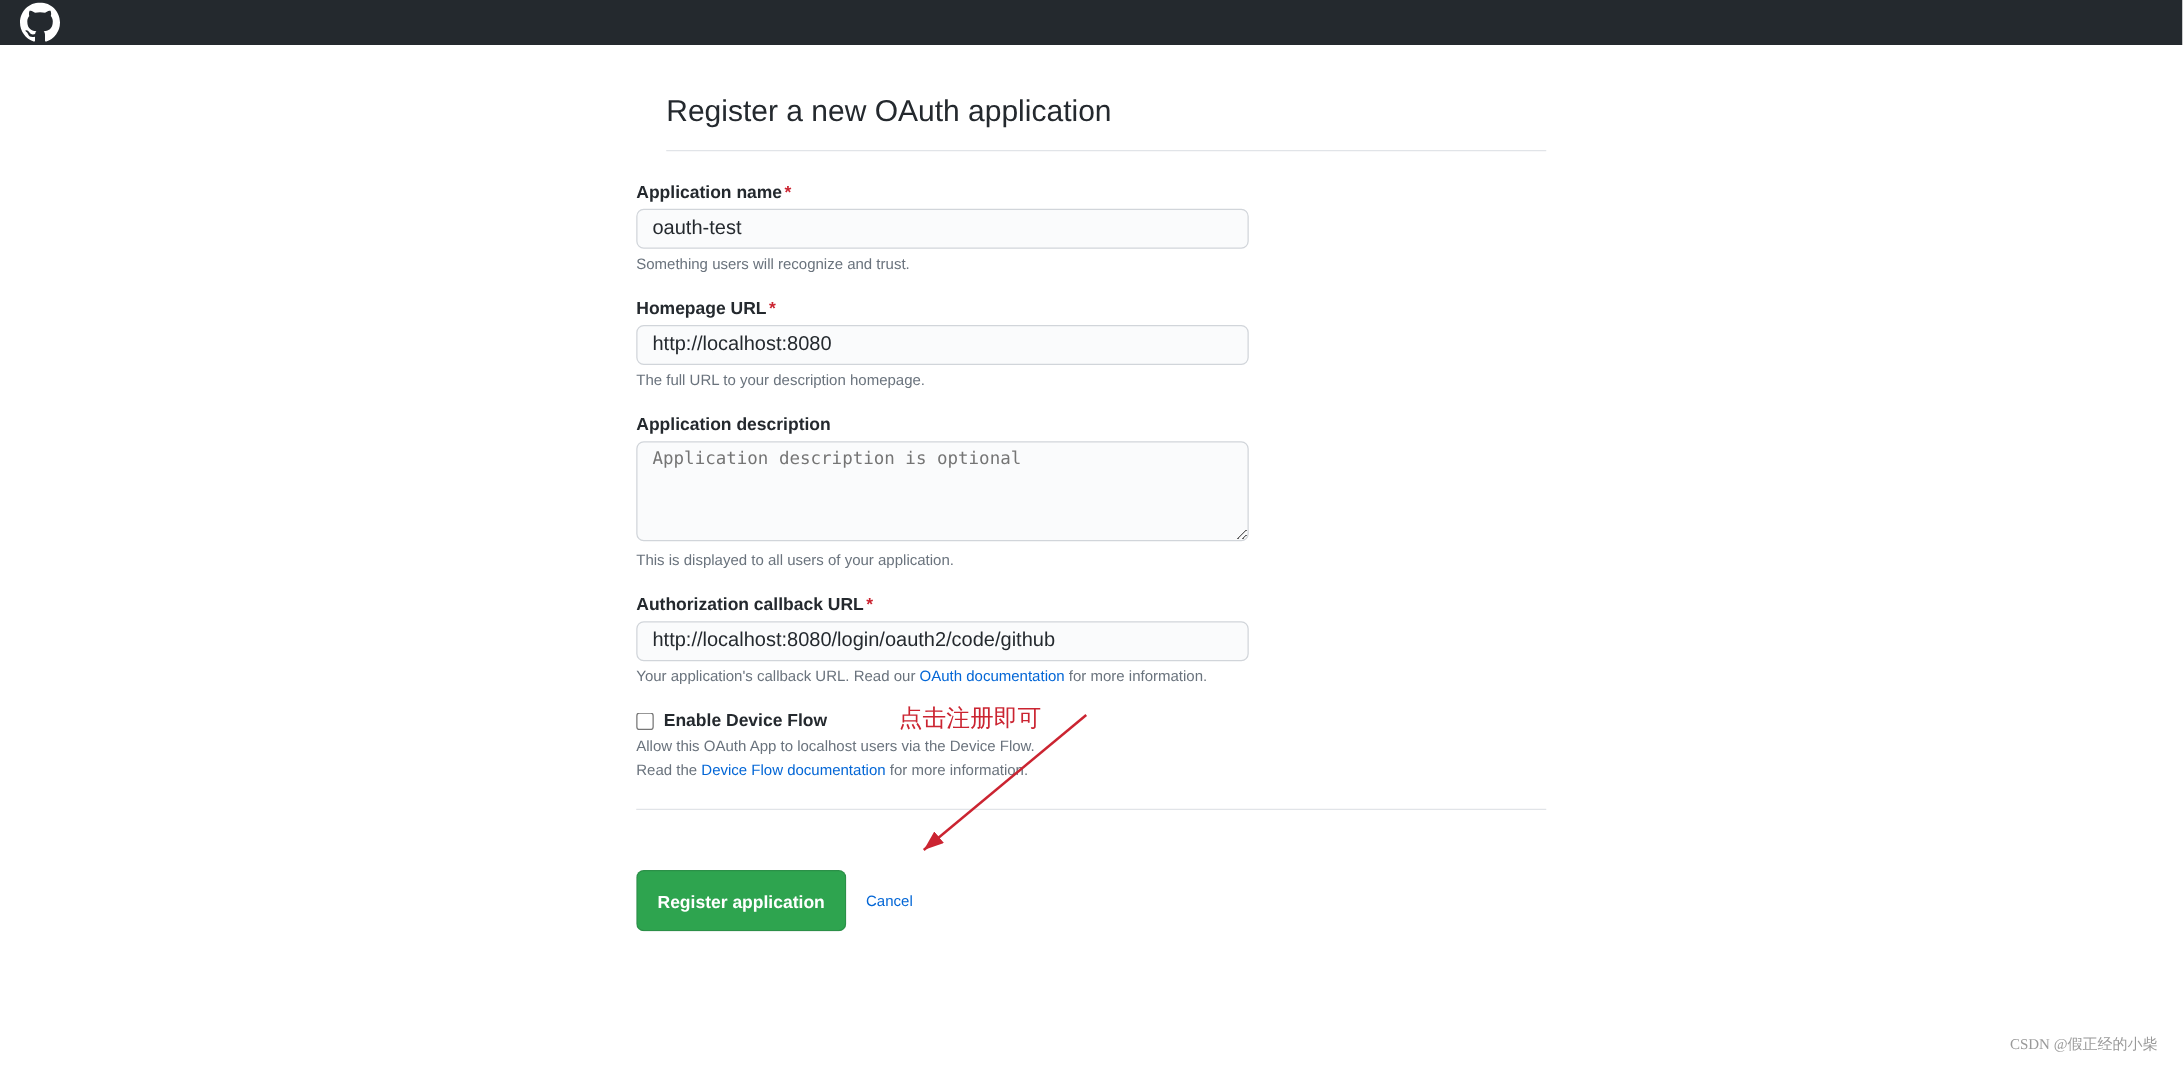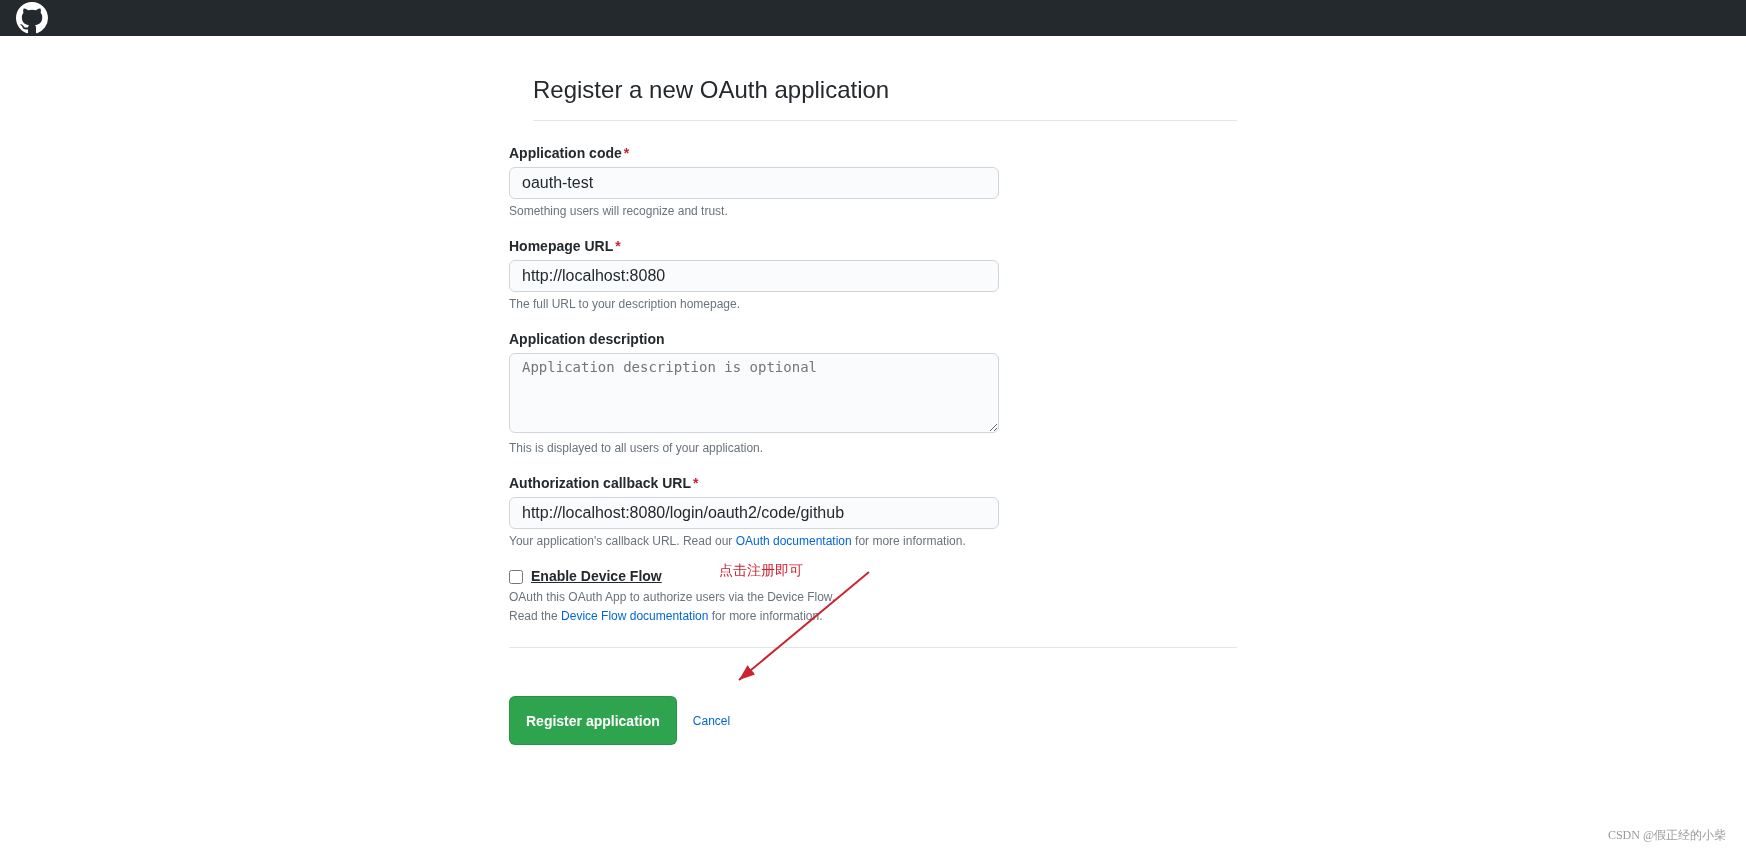--- a/index.html
+++ b/index.html
@@ -89,21 +89,20 @@
       margin-bottom: 6px;
     }
     .checkbox-group input[type="checkbox"] {
       margin-top: 2px;
       width: 14px;
       height: 14px;
     }
     .checkbox-label {
       font-weight: 600;
       color: #24292e;
-      text-decoration: underline;
     }
     .divider {
       border: none;
       border-top: 1px solid #e1e4e8;
       margin: 24px 0;
     }
     .action-row {
       display: flex;
       align-items: center;
       gap: 16px;
@@ -145,21 +144,21 @@
     <path fill-rule="evenodd" d="M8 0C3.58 0 0 3.58 0 8c0 3.54 2.29 6.53 5.47 7.59.4.07.55-.17.55-.38 0-.19-.01-.82-.01-1.49-2.01.37-2.53-.49-2.69-.94-.09-.23-.48-.94-.82-1.13-.28-.15-.68-.52-.01-.53.63-.01 1.08.58 1.23.82.72 1.21 1.87.87 2.33.66.07-.52.28-.87.51-1.07-1.78-.2-3.64-.89-3.64-3.95 0-.87.31-1.59.82-2.15-.08-.2-.36-1.02.08-2.12 0 0 .67-.21 2.2.82.64-.18 1.32-.27 2-.27.68 0 1.36.09 2 .27 1.53-1.04 2.2-.82 2.2-.82.44 1.1.16 1.92.08 2.12.51.56.82 1.27.82 2.15 0 3.07-1.87 3.75-3.65 3.95.29.25.54.73.54 1.48 0 1.07-.01 1.93-.01 2.2 0 .21.15.46.55.38A8.013 8.013 0 0016 8c0-4.42-3.58-8-8-8z"></path>
   </svg>
 </div>
 
 <div class="page-container">
   <h1 class="page-title">Register a new OAuth application</h1>
 
   
   <div class="form-group">
     <label class="form-label">
-      <span>Application code</span><span class="required-star">*</span>
+      <span>Application name</span><span class="required-star">*</span>
     </label>
     <input type="text" class="form-input" value="oauth-test" style="">
     <p class="form-hint">Something users will recognize and trust.</p>
   </div>
 
   
   <div class="form-group">
     <label class="form-label">
       <span>Homepage URL</span><span class="required-star">*</span>
     </label>
@@ -184,21 +183,21 @@
       <span>Your application's callback URL. Read our </span><a href="#">OAuth documentation</a><span> for more information.</span>
     </p>
   </div>
 
   
   <div class="form-group">
     <div class="checkbox-group">
       <input type="checkbox" id="device-flow" style="">
       <label for="device-flow" class="checkbox-label">Enable Device Flow</label>
     </div>
-    <p class="form-hint">OAuth this OAuth App to authorize users via the Device Flow.</p>
+    <p class="form-hint">Allow this OAuth App to localhost users via the Device Flow.</p>
     <p class="form-hint">
       <span>Read the </span><a href="#">Device Flow documentation</a><span> for more information.</span>
     </p>
   </div>
 
   <hr class="divider">
 
   
   <div style="position:relative; display:inline-block;">
     <div class="action-row">
@@ -207,17 +206,17 @@
     </div>
     
     <svg style="position:absolute; left:160px; top:-110px; pointer-events:none;" width="220" height="130" viewBox="0 0 220 130">
       <defs>
         <marker id="arrowhead" markerWidth="8" markerHeight="6" refX="8" refY="3" orient="auto">
           <polygon points="0 0, 8 3, 0 6" fill="#cb2431"></polygon>
         </marker>
       </defs>
       <line x1="200" y1="10" x2="70" y2="118" stroke="#cb2431" stroke-width="2" marker-end="url(#arrowhead)"></line>
     </svg>
-    <span style="position:absolute; left:210px; top:-110px; color:#cb2431; font-size:14px; white-space:nowrap;">点击注册即可</span>
+    <span style="position:absolute; left:210px; top:-110px; color:#cb2431; font-size:19px; white-space:nowrap;">点击注册即可</span>
   </div>
 </div>
 
 <div class="watermark">CSDN @假正经的小柴</div>
 
 </body></html>

